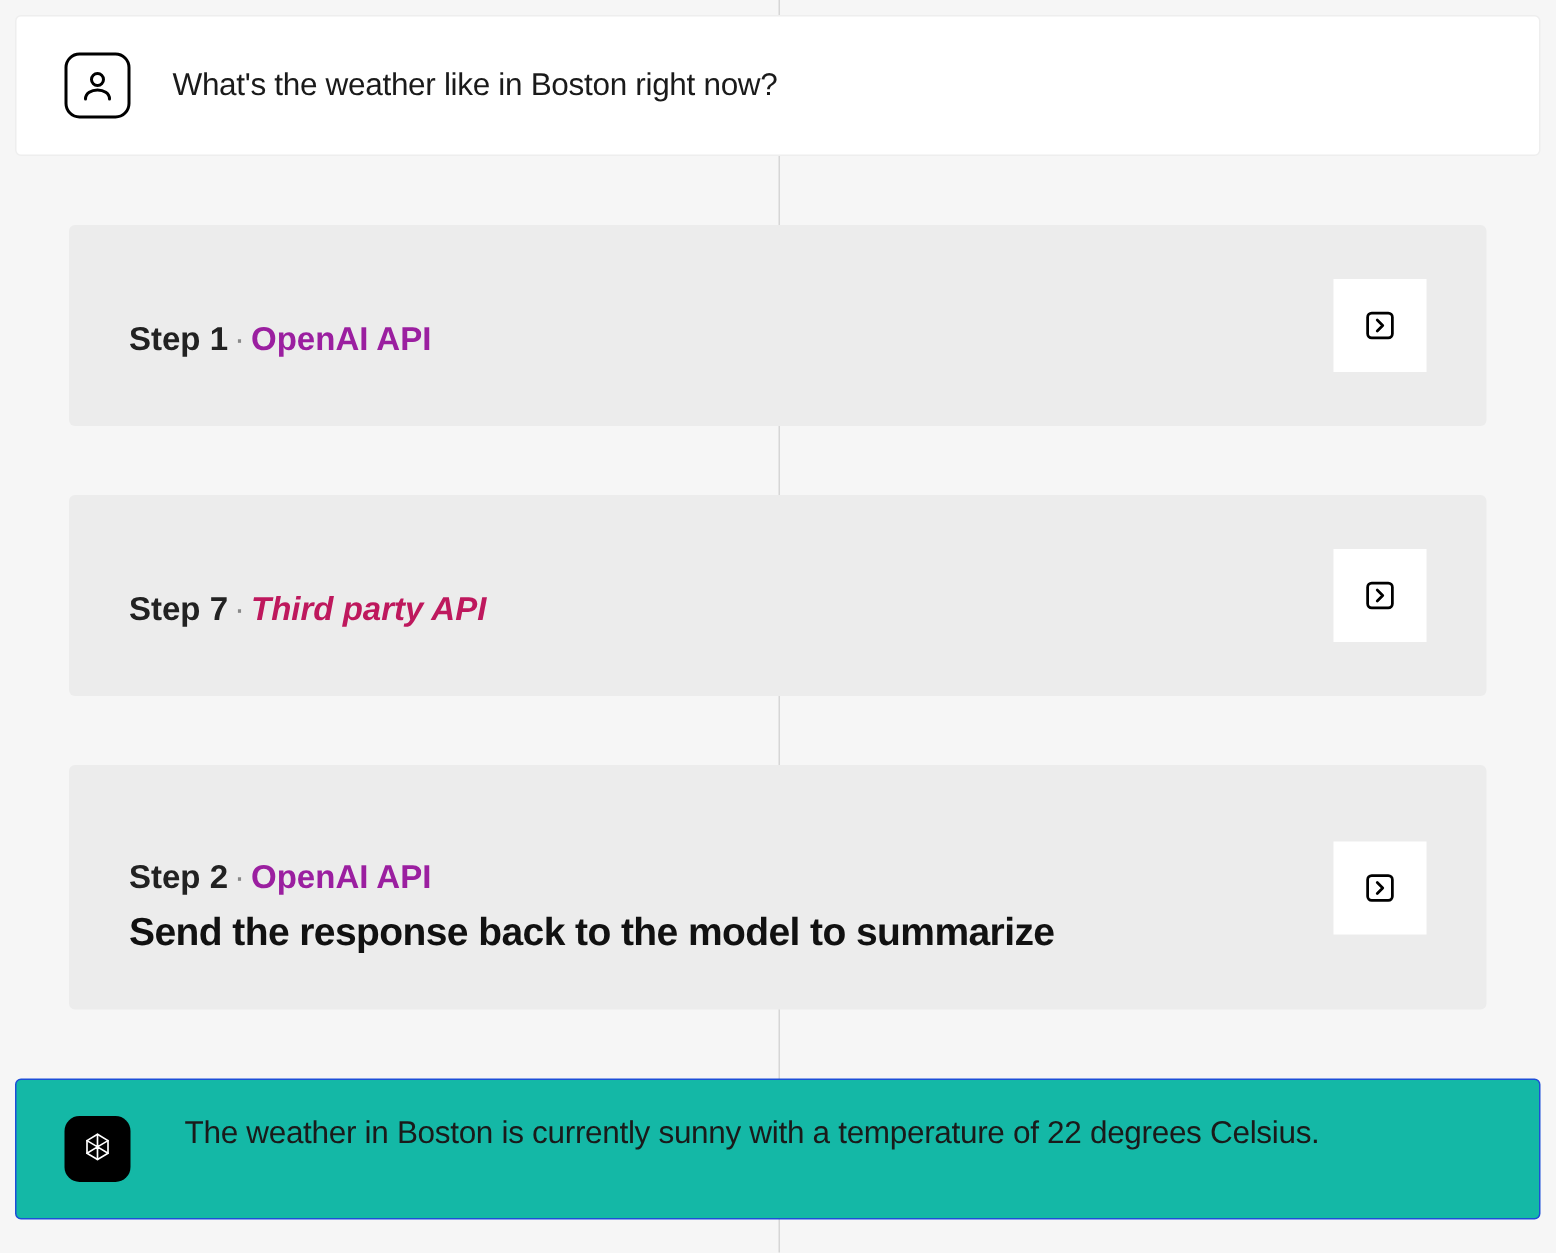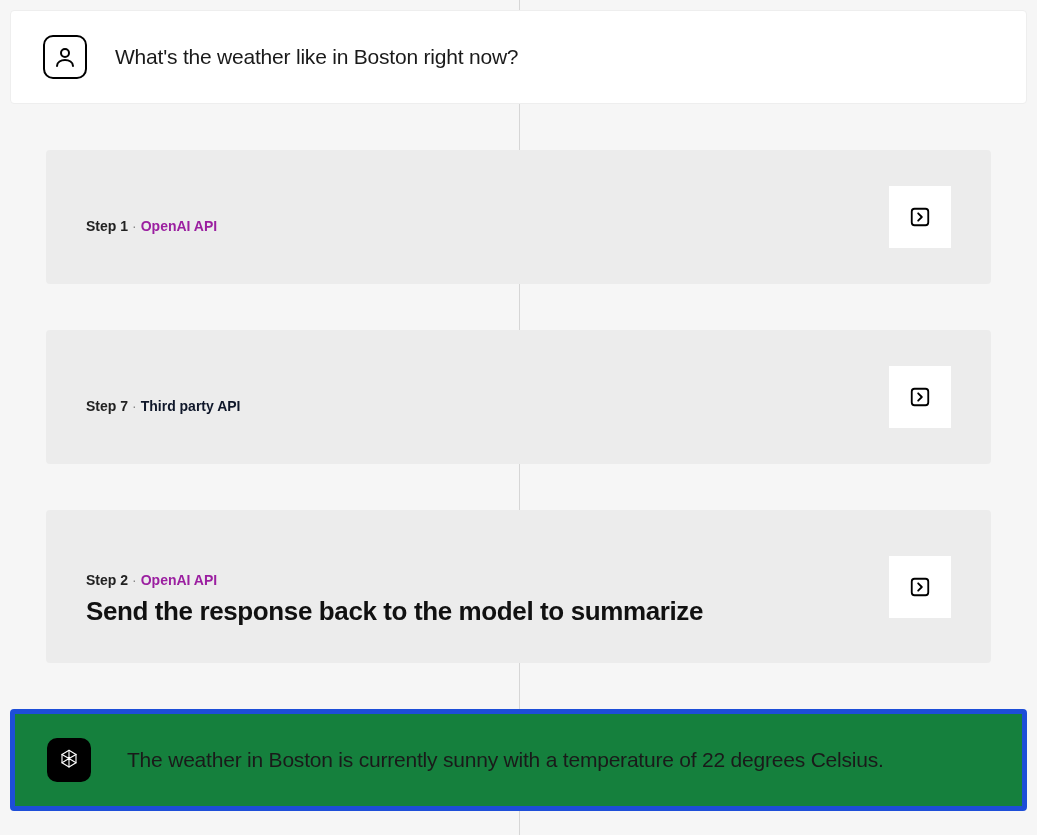--- a/index.html
+++ b/index.html
@@ -69,57 +69,57 @@
     margin-top: 46px;
     display: flex;
     align-items: center;
     justify-content: space-between;
     gap: 24px;
   }
   .step-text {
     flex: 1;
   }
   .step-meta {
-    font-size: 14px;
+    font-size: 22px;
     font-weight: 600;
     color: #222;
     margin-bottom: 8px;
     margin-top: 26px;
   }
   .step-meta .dot {
     font-weight: 400;
     color: #888;
     margin: 0 4px;
   }
   .tag-openai { color: #9b1fa0; font-weight: 600; }
-  .tag-third  { color: #0f172a; font-weight: 600; }
+  .tag-third  { color: #be185d; font-weight: 600; font-style: italic; }
   .step-title {
     font-size: 26px;
     font-weight: 700;
     color: #111;
     letter-spacing: -0.015em;
   }
   .expand-btn {
     width: 62px;
     height: 62px;
     background: #ffffff;
     display: flex;
     align-items: center;
     justify-content: center;
     flex-shrink: 0;
   }
   .expand-btn svg { display: block; }
   .bottom-gap { height: 46px; }
   .response-box {
-    background: #15803d;
-    border: 5px solid #1d4ed8;
+    background: #14b8a6;
+    border: 1px solid #1d4ed8;
     border-radius: 4px;
     padding: 24px 32px;
     display: flex;
-    align-items: center;
+    align-items: flex-start;
     gap: 36px;
   }
 </style>
 </head>
 <body>
 
 <div class="vertical-line"></div>
 
 <div class="content">
 

